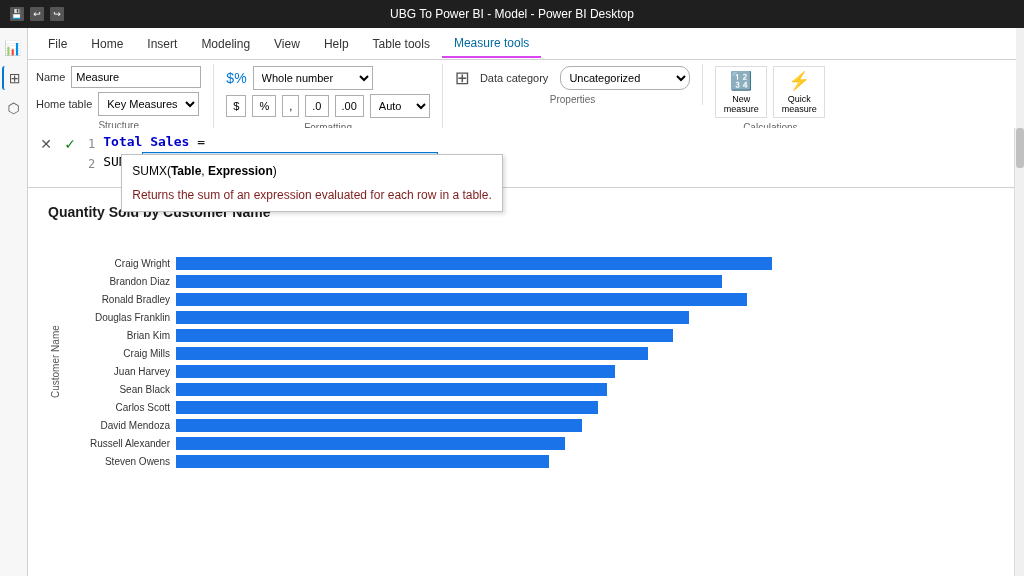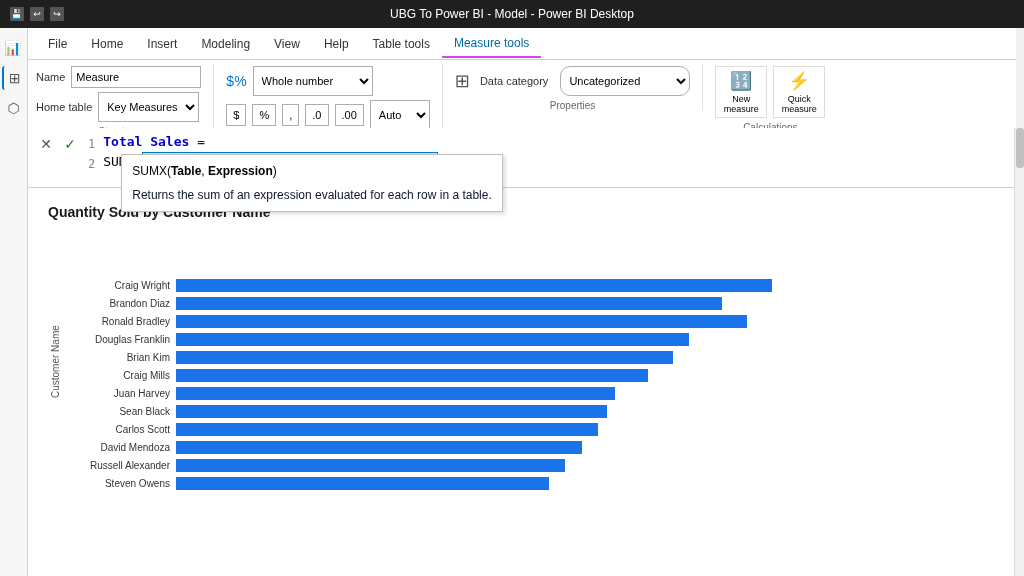--- a/index.html
+++ b/index.html
@@ -90,21 +90,21 @@
 
     .ribbon-input {
       height: 22px;
       border: 1px solid #adadad;
       padding: 0 4px;
       font-size: 11px;
       width: 130px;
     }
 
     .ribbon-select {
-      height: 30px;
+      height: 24px;
       border: 1px solid #adadad;
       font-size: 11px;
       padding: 0 4px;
       background: #fff;
       cursor: pointer;
     }
 
     .ribbon-btn {
       height: 22px;
       border: 1px solid #adadad;
@@ -238,21 +238,21 @@
       border: 1px solid #c0c0c0;
       box-shadow: 2px 2px 4px rgba(0,0,0,0.15);
       padding: 6px 10px;
       font-size: 12px;
       font-family: 'Segoe UI', Arial, sans-serif;
       z-index: 100;
       min-width: 320px;
     }
     .tooltip-signature { font-weight: normal; margin-bottom: 4px; }
     .tooltip-bold { font-weight: bold; }
-    .tooltip-desc { color: #0f172a; }
+    .tooltip-desc { color: #7f1d1d; }
 
     
     #chart-area {
       padding: 16px 20px;
       position: relative;
       height: calc(100% - 100px);
     }
 
     .chart-title {
       font-size: 14px;
@@ -277,21 +277,21 @@
       align-items: center;
       justify-content: center;
       margin-right: 4px;
       width: 14px;
     }
 
     .chart-inner {
       flex: 1;
       display: flex;
       flex-direction: column;
-      justify-content: flex-end;
+      justify-content: center;
     }
 
     .bar-row {
       display: flex;
       align-items: center;
       height: 18px;
     }
 
     .bar-label {
       width: 110px;

